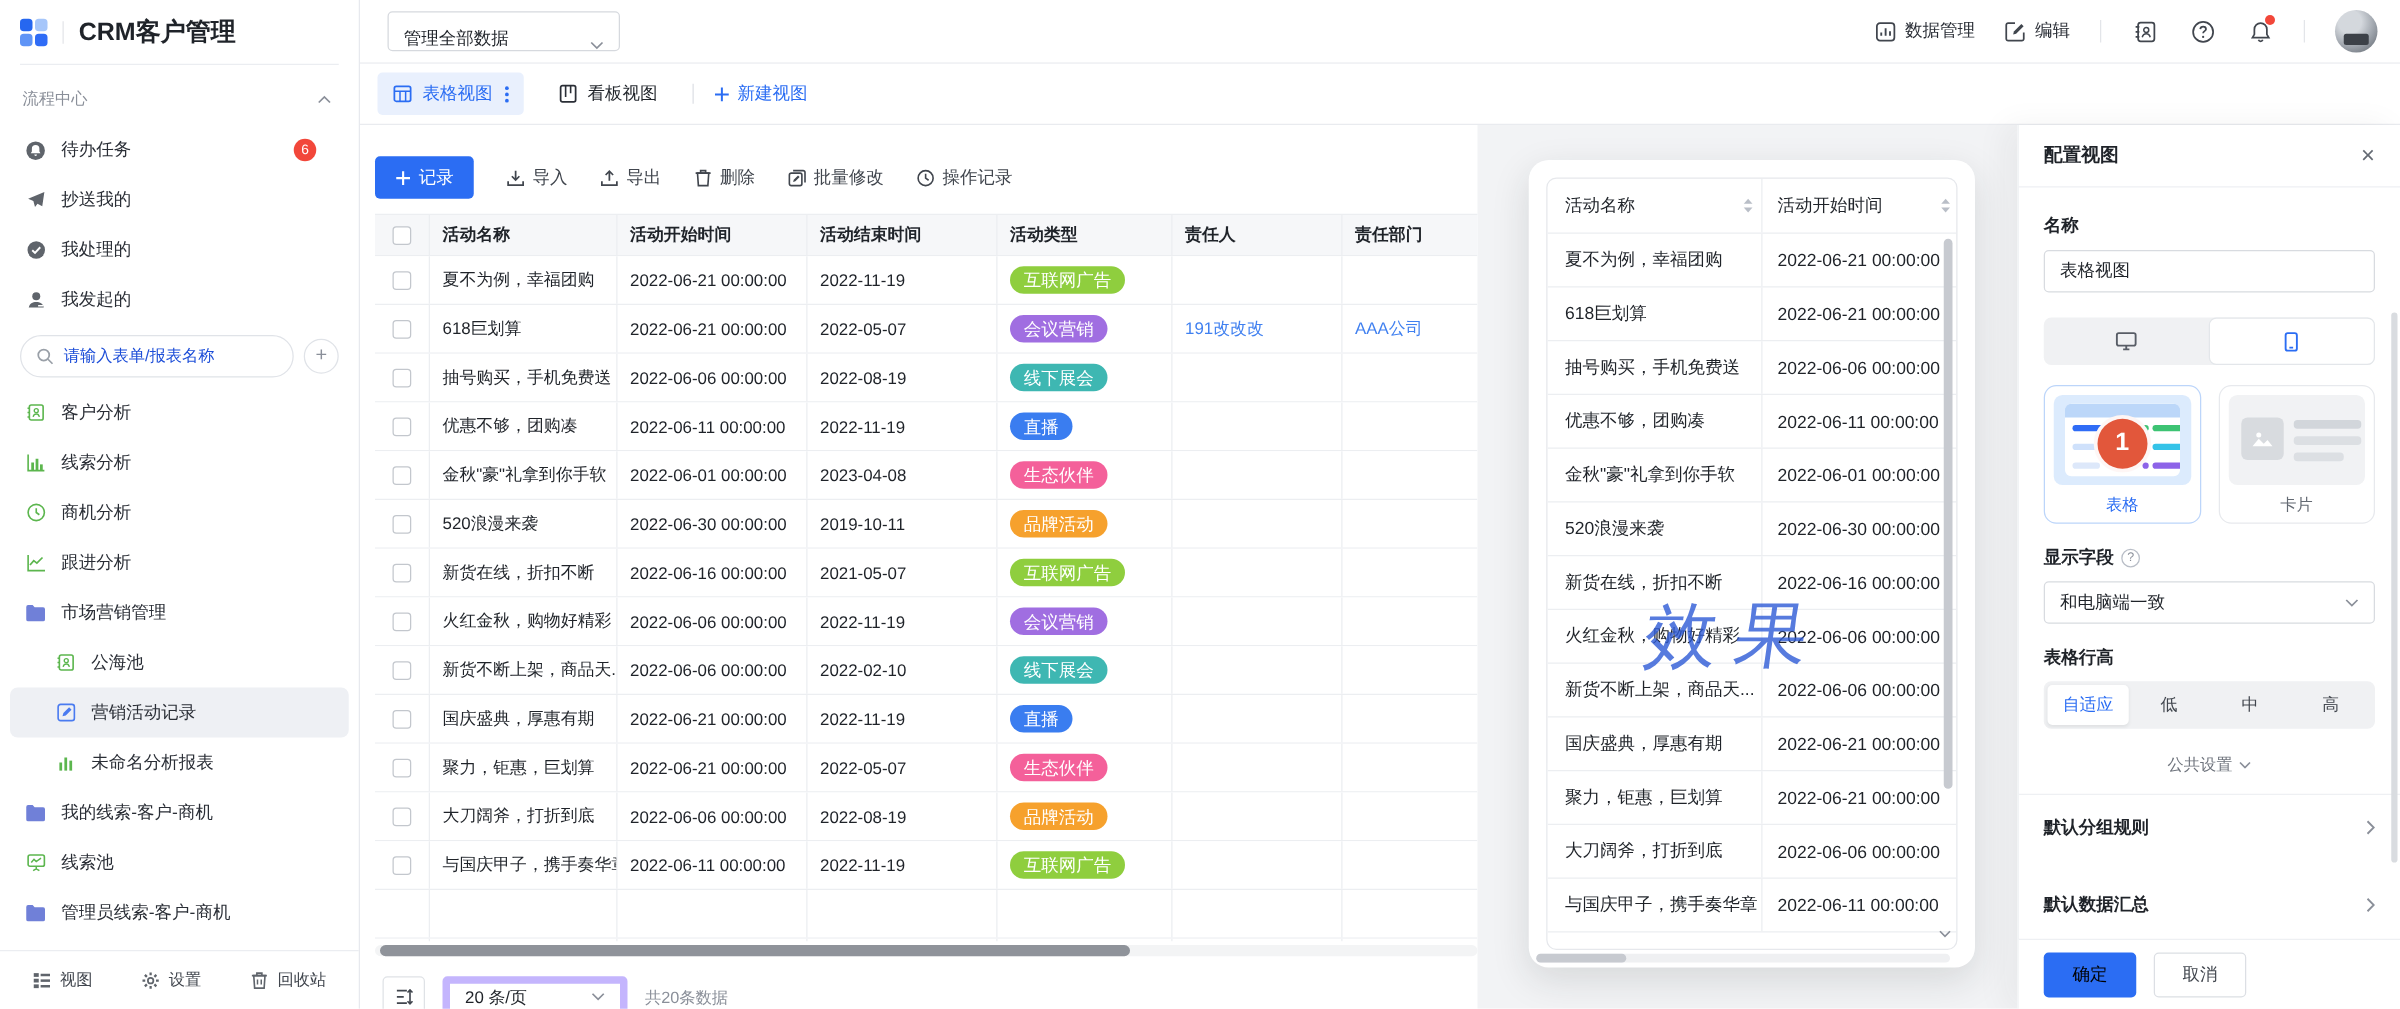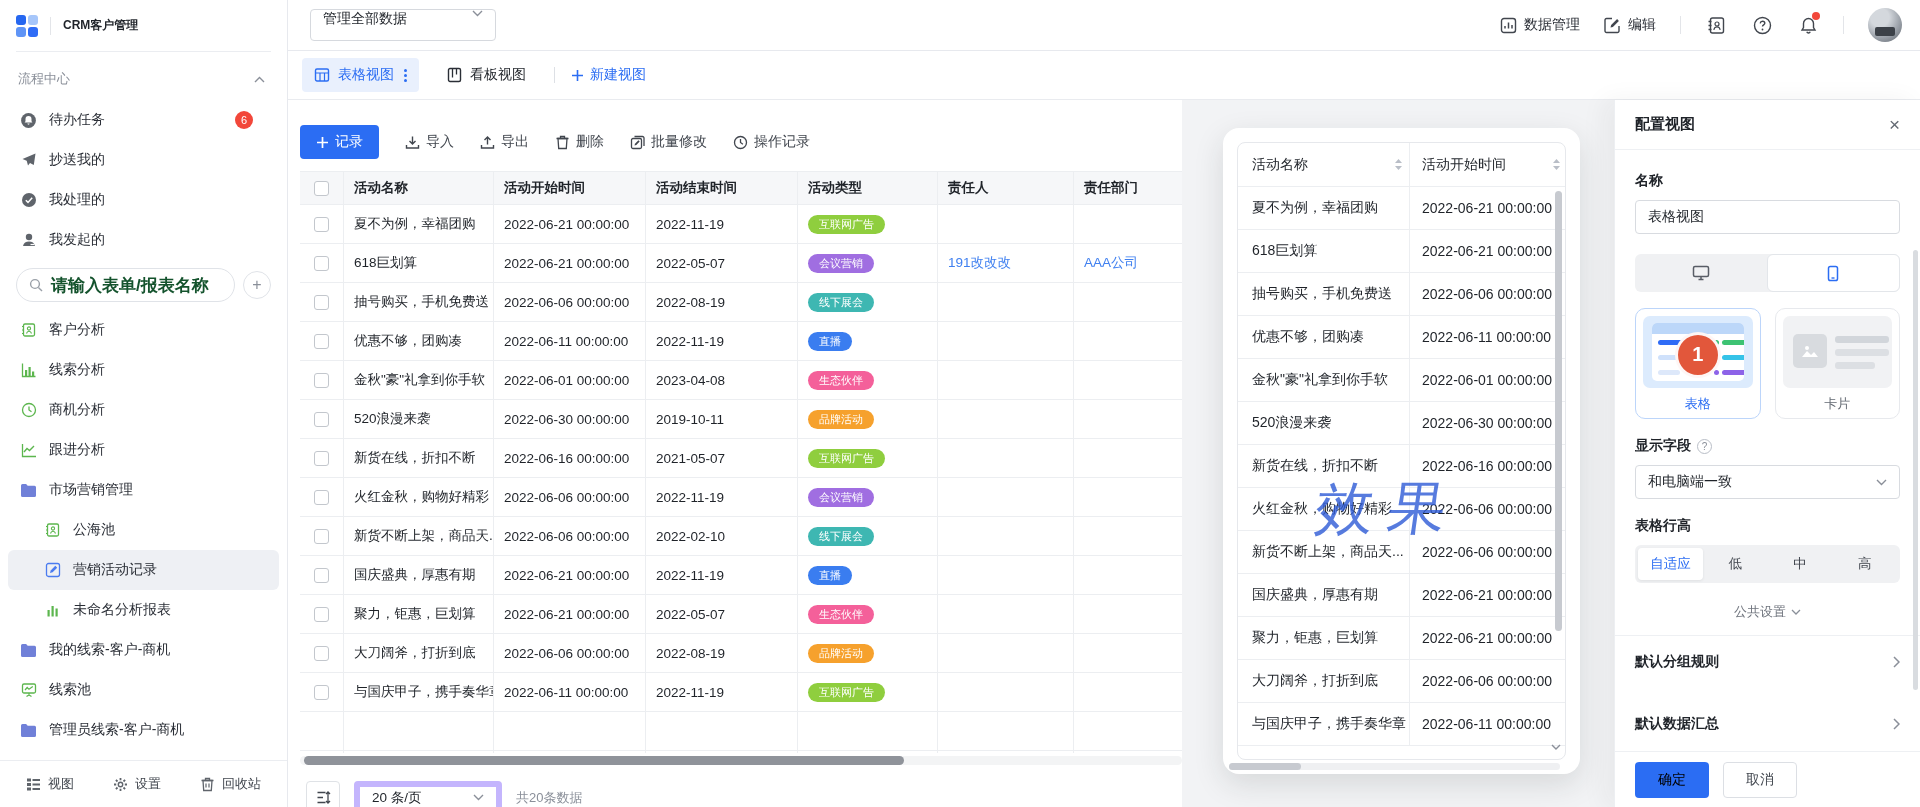--- a/index.html
+++ b/index.html
@@ -8,38 +8,38 @@
 .stage { position:relative; width:1920px; height:807px; overflow:hidden; }
 
 
 .sidebar { position:absolute; left:0; top:0; width:288px; height:807px; background:#fff; border-right:1px solid #e7e9ee; }
 .logo-row { height:51px; display:flex; align-items:center; padding:0 16px; }
 .logo { width:22px; height:22px; display:grid; grid-template-columns:10px 10px; grid-template-rows:10px 10px; gap:2px; }
 .logo i { border-radius:3px; }
 .logo i:nth-child(1){background:#2667f0}.logo i:nth-child(2){background:#a6c6fa}
 .logo i:nth-child(3){background:#5f94f6}.logo i:nth-child(4){background:#2f6cf6}
 .logo-div { width:1px; height:18px; background:#e3e5e9; margin:0 12px; }
-.app-title { font-size:12px; font-weight:700; }
+.app-title { font-size:20px; font-weight:700; }
 .side-hr { height:1px; background:#ebedf1; margin:0 16px; }
 .side-section { height:42px; display:flex; align-items:center; justify-content:space-between; padding:0 22px 0 18px; color:#8a8f99; font-size:13px; margin-top:6px; }
 .side-item { height:40px; display:flex; align-items:center; gap:12px; padding:0 16px 0 20px; font-size:14px; color:#2a2e36; cursor:pointer; position:relative; }
 .side-item .ic { width:17px; height:17px; flex:0 0 17px; display:flex; align-items:center; justify-content:center; }
 .badge { position:absolute; right:34px; top:11px; min-width:18px; height:18px; border-radius:9px; background:#f2473a; color:#fff; font-size:11px; display:flex; align-items:center; justify-content:center; padding:0 5px; }
 .search-row { display:flex; align-items:center; gap:8px; padding:8px 16px 8px 16px; }
-.search-pill { flex:1; height:34px; border:1px solid #e0e3e8; border-radius:17px; display:flex; align-items:center; gap:8px; padding:0 12px; color:#14532d; font-size:17px;font-weight:bold; }
+.search-pill { flex:1; height:34px; border:1px solid #e0e3e8; border-radius:17px; display:flex; align-items:center; gap:8px; padding:0 12px; color:#1d4ed8; font-size:13px; }
 .plus-btn { width:28px; height:28px; border:1px solid #e0e3e8; border-radius:50%; display:flex; align-items:center; justify-content:center; color:#8a8f99; font-size:16px; cursor:pointer; background:#fff; }
 .side-item.sub { padding-left:44px; }
 .side-item.sel { background:#eef0f4; border-radius:6px; margin:0 8px; padding-left:36px; }
 .g { color:#5cb64e; } .bl { color:#7080d8; } .pb { color:#4a7bf0; } .gy { color:#5f646b; }
 .side-footer { position:absolute; left:0; bottom:0; width:100%; height:47px; border-top:1px solid #ebedf1; display:flex; align-items:center; justify-content:space-between; padding:0 26px; }
 .foot-item { display:flex; align-items:center; gap:7px; font-size:13px; color:#41464e; cursor:pointer; }
 
 
 .top-header { position:absolute; left:288px; top:0; width:1632px; height:51px; background:#fff; border-bottom:1px solid #e7e9ee; display:flex; align-items:center; padding:0 18px 0 22px; }
-.scope-select { width:186px; height:32px; border:1px solid #d6d9de; border-radius:4px; display:flex; align-items:flex-start; justify-content:space-between; padding:0 12px; cursor:pointer; font-size:14px; }
+.scope-select { width:186px; height:32px; border:1px solid #d6d9de; border-radius:4px; display:flex; align-items:flex-end; justify-content:space-between; padding:0 12px; cursor:pointer; font-size:14px; }
 .head-right { margin-left:auto; display:flex; align-items:center; gap:24px; }
 .head-act { display:flex; align-items:center; gap:7px; font-size:14px; color:#2a2e36; cursor:pointer; }
 .vdiv { width:1px; height:18px; background:#e3e5e9; }
 .head-ic { position:relative; width:22px; height:22px; display:flex; align-items:center; justify-content:center; color:#41464e; cursor:pointer; }
 .reddot { position:absolute; right:-1px; top:-2px; width:8px; height:8px; border-radius:50%; background:#f2473a; }
 .avatar { width:34px; height:34px; border-radius:50%; background:radial-gradient(circle at 35% 28%, #d4d8dd 0 28%, #9aa0a8 62%, #5b6169 100%); position:relative; overflow:hidden; cursor:pointer; }
 .avatar::after { content:""; position:absolute; left:7px; bottom:6px; width:20px; height:9px; border-radius:2px; background:#3c4148; }
 
 
 .tabsbar { position:absolute; left:288px; top:51px; width:1632px; height:49px; background:#fff; border-bottom:1px solid #e9ebef; display:flex; align-items:center; padding-left:14px; gap:16px; }
@@ -55,21 +55,21 @@
 .toolbar { position:absolute; left:12px; top:8px; height:36px; display:flex; align-items:center; gap:26px; }
 .btn-primary { display:flex; align-items:center; gap:6px; height:34px; padding:0 16px; background:#2b6df3; color:#fff; border:none; border-radius:4px; font-size:14px; cursor:pointer; font-family:inherit; }
 .tool { display:flex; align-items:center; gap:6px; font-size:14px; color:#41464e; cursor:pointer; }
 .grid { position:absolute; left:12px; top:55px; width:882px; height:582px; overflow:hidden; border-top:1px solid #eceef1; }
 .trow { display:flex; height:39px; border-bottom:1px solid #eceef1; background:#fff; }
 .trow.head { height:33px; background:#f6f7f9; font-weight:700; font-size:13px; }
 .tcell { border-right:1px solid #eceef1; padding:0 10px; display:flex; align-items:center; font-size:13.5px; white-space:nowrap; overflow:hidden; }
 .c-check { width:44px; justify-content:center; padding:0; }
 .c-name { width:150px; } .c-start{ width:152px; } .c-end{ width:152px; } .c-type{ width:140px; } .c-owner{ width:136px; } .c-dept{ flex:1; border-right:none; }
 .checkbox { width:15px; height:15px; border:1.5px solid #c3c7cd; border-radius:3px; background:#fff; cursor:pointer; }
-.tag { color:#fff; font-size:11px; padding:4px 11px; border-radius:999px; line-height:1; }
+.tag { color:#fff; font-size:14px; padding:4px 11px; border-radius:999px; line-height:1; }
 .link { color:#4080f0; cursor:pointer; }
 .hscroll { position:absolute; left:12px; top:640px; width:882px; height:9px; background:#f3f4f5; border-radius:5px; }
 .hthumb { position:absolute; left:4px; top:0; width:600px; height:9px; background:#8f939a; border-radius:5px; cursor:pointer; }
 .pagebar { position:absolute; left:0; top:656px; width:894px; height:51px; background:#fff; display:flex; align-items:center; gap:14px; padding-left:18px; }
 .icon-btn { width:34px; height:34px; border:1px solid #dfe2e6; border-radius:4px; background:#fff; display:flex; align-items:center; justify-content:center; cursor:pointer; color:#41464e; }
 .pg-select { width:148px; height:34px; border:6px solid #c4b5fd; border-radius:4px; display:flex; align-items:center; justify-content:space-between; padding:0 12px; font-size:13.5px; cursor:pointer; }
 .total { color:#8a8f99; font-size:13px; }
 
 
 .backdrop { position:absolute; left:1182px; top:100px; width:432px; height:707px; background:#f2f3f5; }

